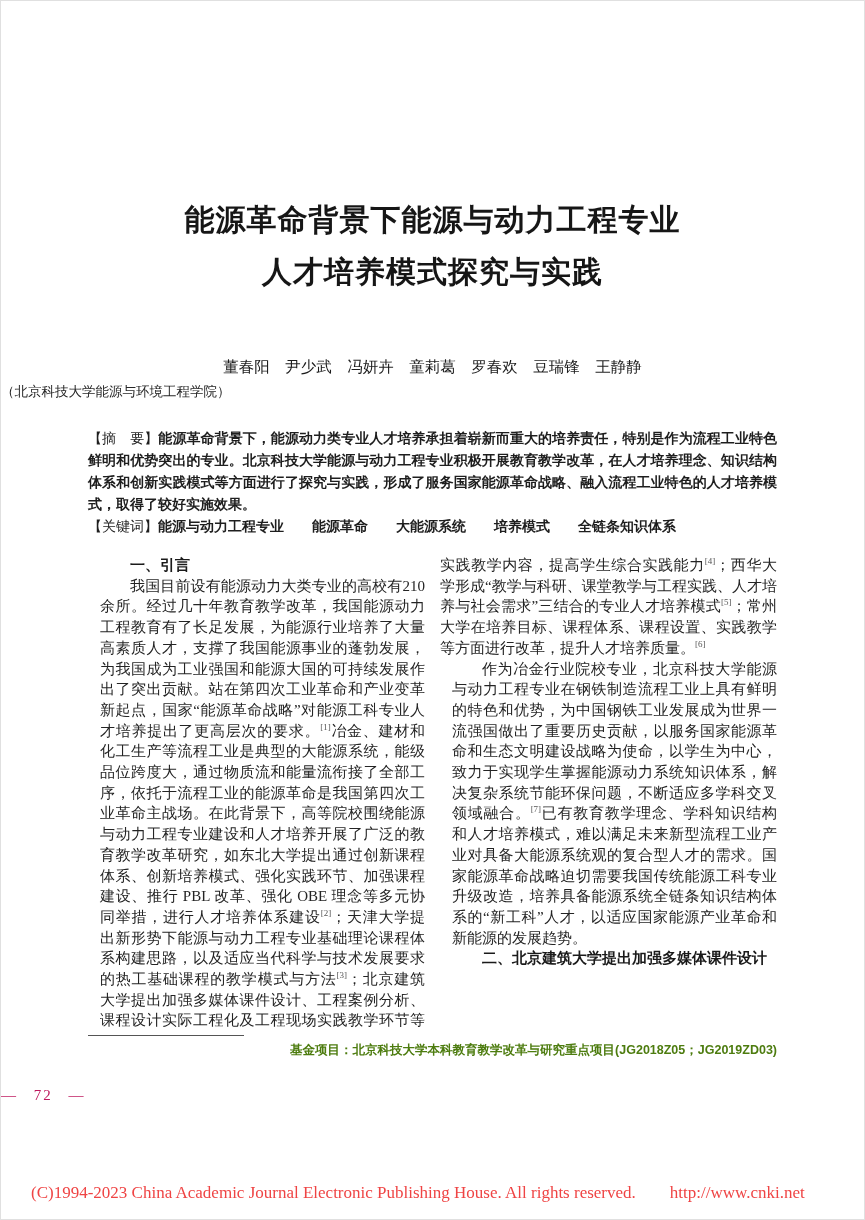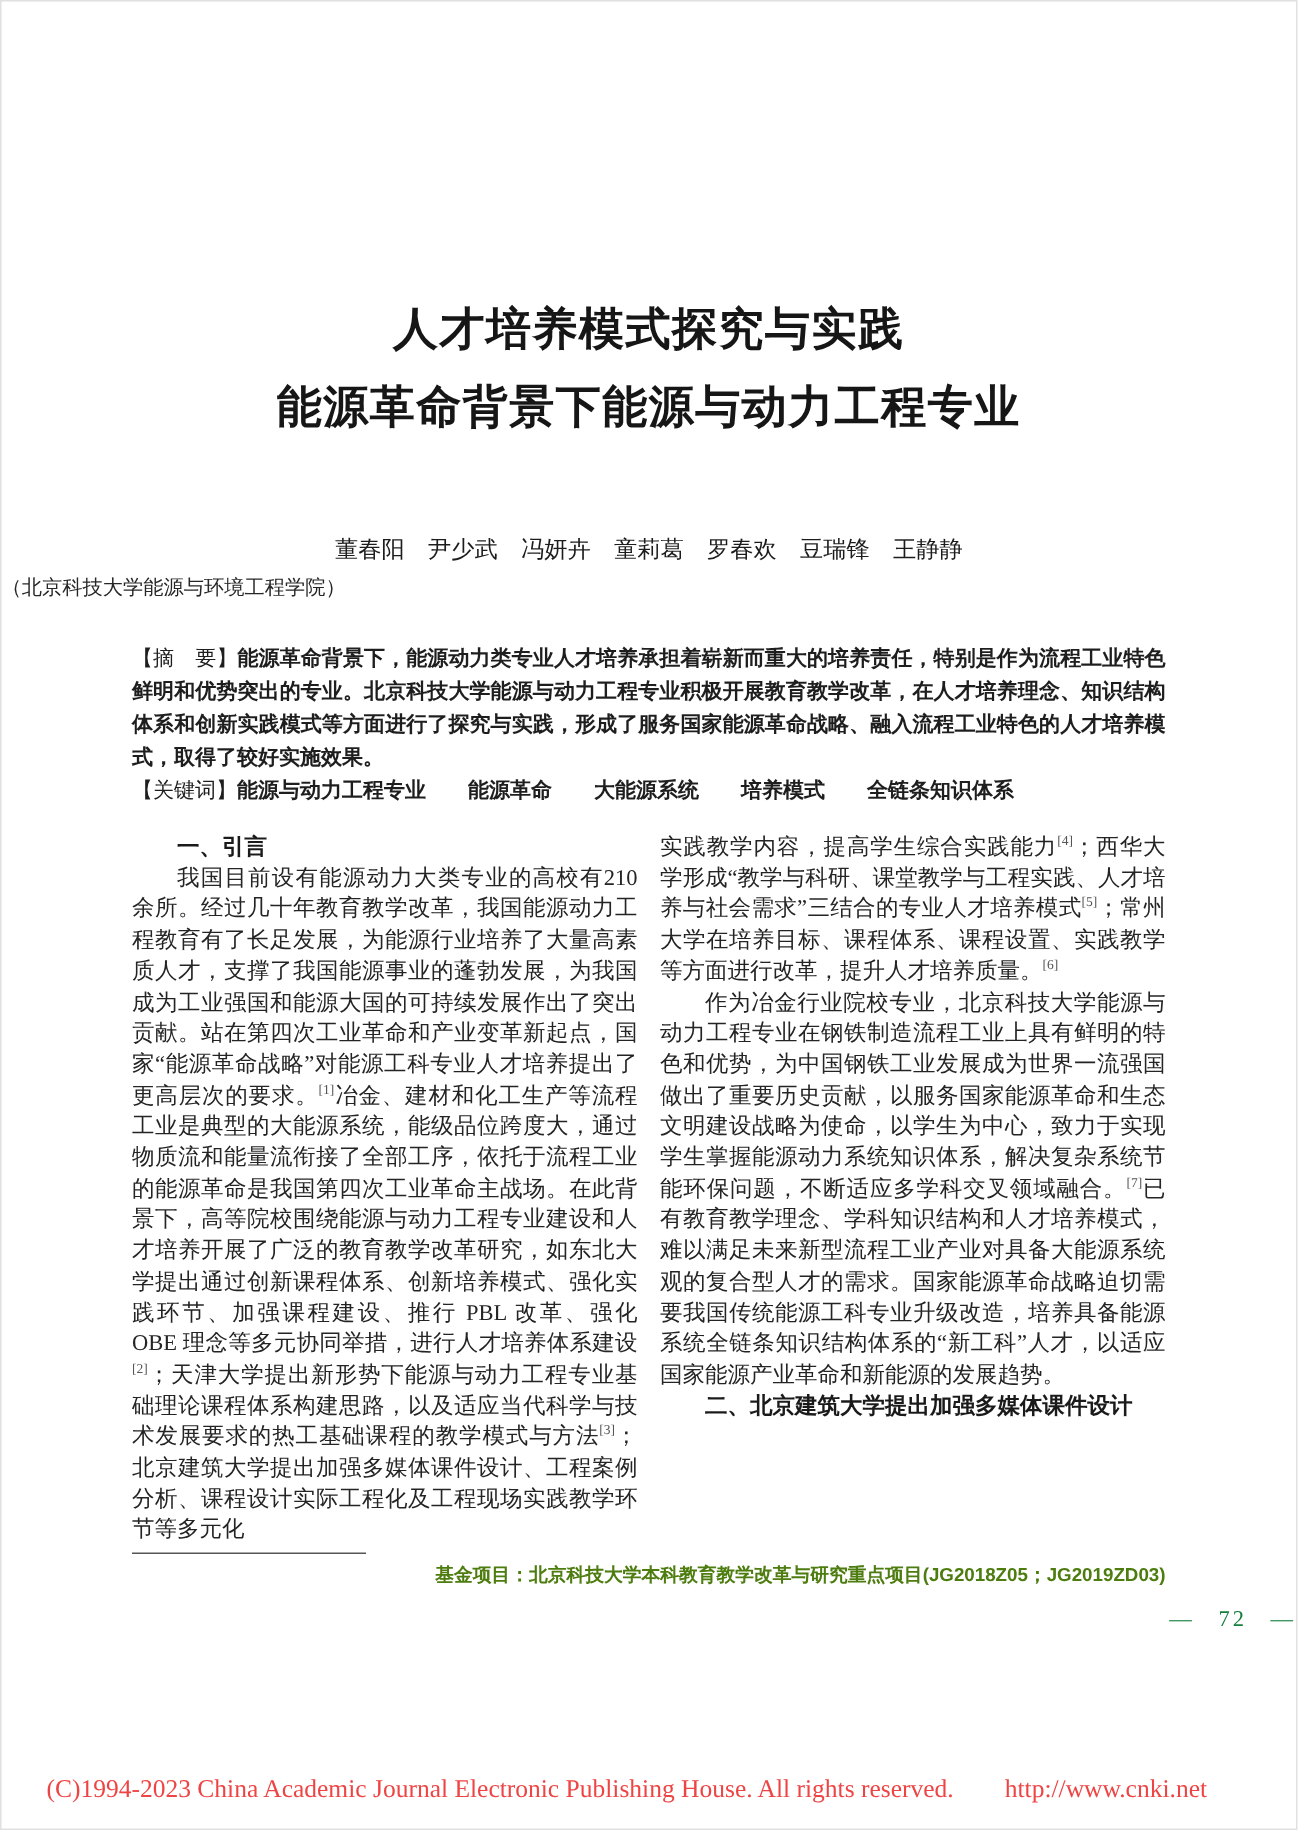--- a/index.html
+++ b/index.html
@@ -61,21 +61,21 @@
   }
   .col{
     flex:1 1 0;
     overflow:hidden;
     font-size:15px;
     line-height:20.7px;
     text-align:justify;
     color:#242424;
   }
   .para{margin:0;}
-  .para.indent{text-indent:2em;}
+  .para.indent{text-indent:2em;margin-left:12px;}
   .para-heading{
     font-family:"Liberation Sans","DejaVu Sans",sans-serif;
     font-weight:700;
     color:#1a1a1a;
   }
   sup.ref{
     font-size:9px;
     color:#555;
     line-height:0;
     vertical-align:super;
@@ -90,24 +90,24 @@
     margin:6px 87px 4px 87px;
     font-family:"Liberation Sans","DejaVu Sans",sans-serif;
     font-size:12.5px;
     line-height:17px;
     color:#4d7c0f;
     font-weight:600;
     text-align:right;
   }
   
   .pagenum{
-    margin-top:13px;
-    text-align:right;
+    margin-top:28px;
+    text-align:left;
     font-size:15px;
-    color:#15803d;
+    color:#be185d;
     letter-spacing:2px;
     word-spacing:10px;
   }
   
   .cnki-footer{
     position:absolute;
     left:30px;
     bottom:16px;
     font-family:"Liberation Serif","DejaVu Serif",serif;
     font-size:17px;
@@ -115,22 +115,22 @@
     white-space:nowrap;
   }
   .cnki-footer .url{margin-left:34px;}
 </style>
 </head>
 <body>
 
 <div class="sheet">
 
   <div class="title-block">
+    <div>能源革命背景下能源与动力工程专业</div>
     <div>人才培养模式探究与实践</div>
-    <div>能源革命背景下能源与动力工程专业</div>
   </div>
 
   <div class="authors">董春阳　尹少武　冯妍卉　童莉葛　罗春欢　豆瑞锋　王静静</div>
 
   <div class="affiliation">（北京科技大学能源与环境工程学院）</div>
 
   <div class="abstract-block">
     <p><span class="abs-label">【摘　要】</span><span>能源革命背景下，能源动力类专业人才培养承担着崭新而重大的培养责任，特别是作为流程工业特色鲜明和优势突出的专业。北京科技大学能源与动力工程专业积极开展教育教学改革，在人才培养理念、知识结构体系和创新实践模式等方面进行了探究与实践，形成了服务国家能源革命战略、融入流程工业特色的人才培养模式，取得了较好实施效果。</span></p>
     <p><span class="abs-label">【关键词】</span><span>能源与动力工程专业　　能源革命　　大能源系统　　培养模式　　全链条知识体系</span></p>
   </div>

